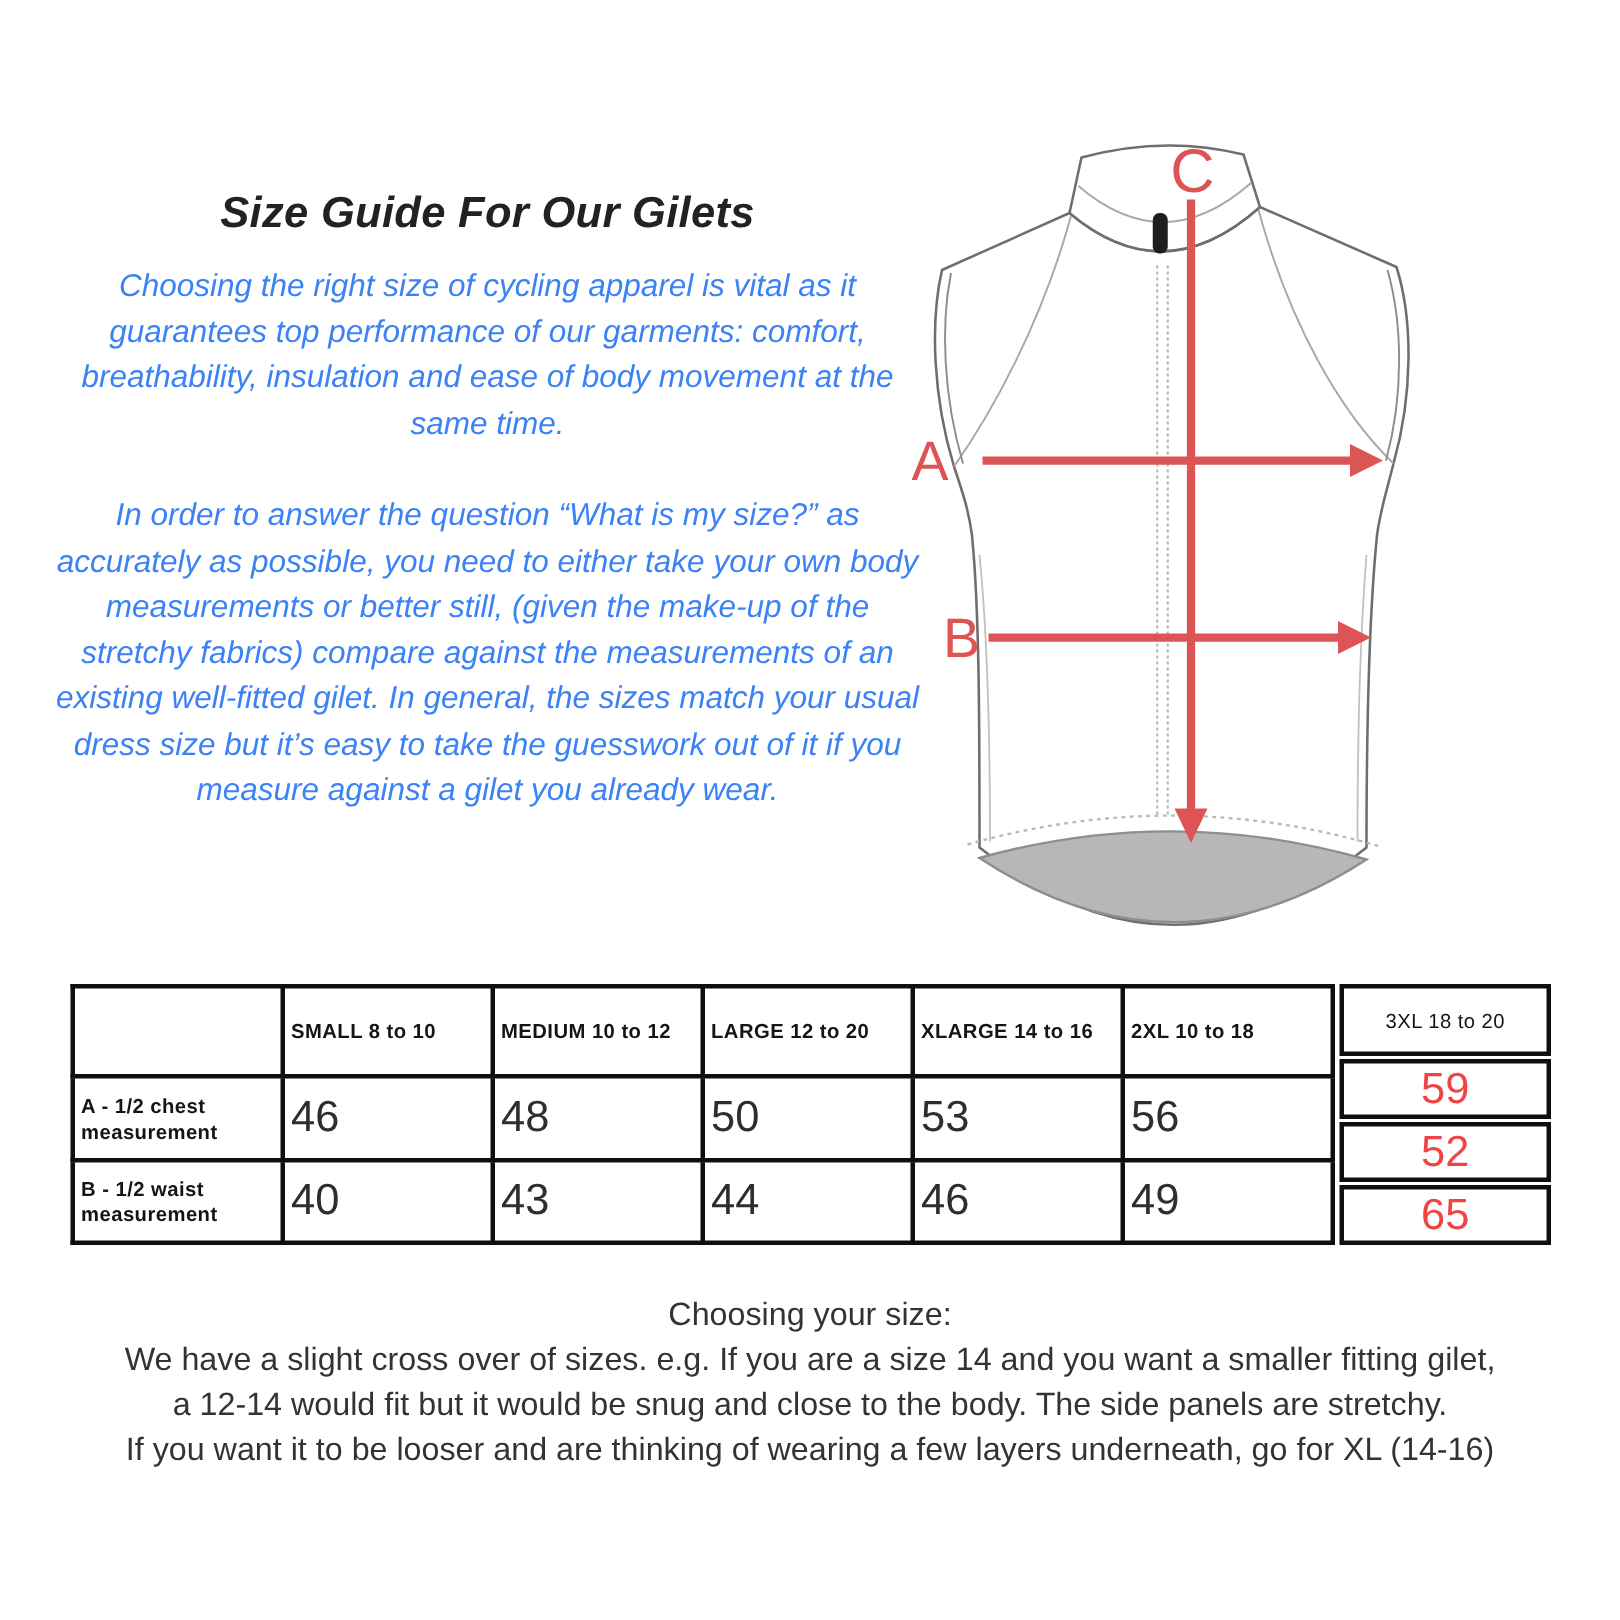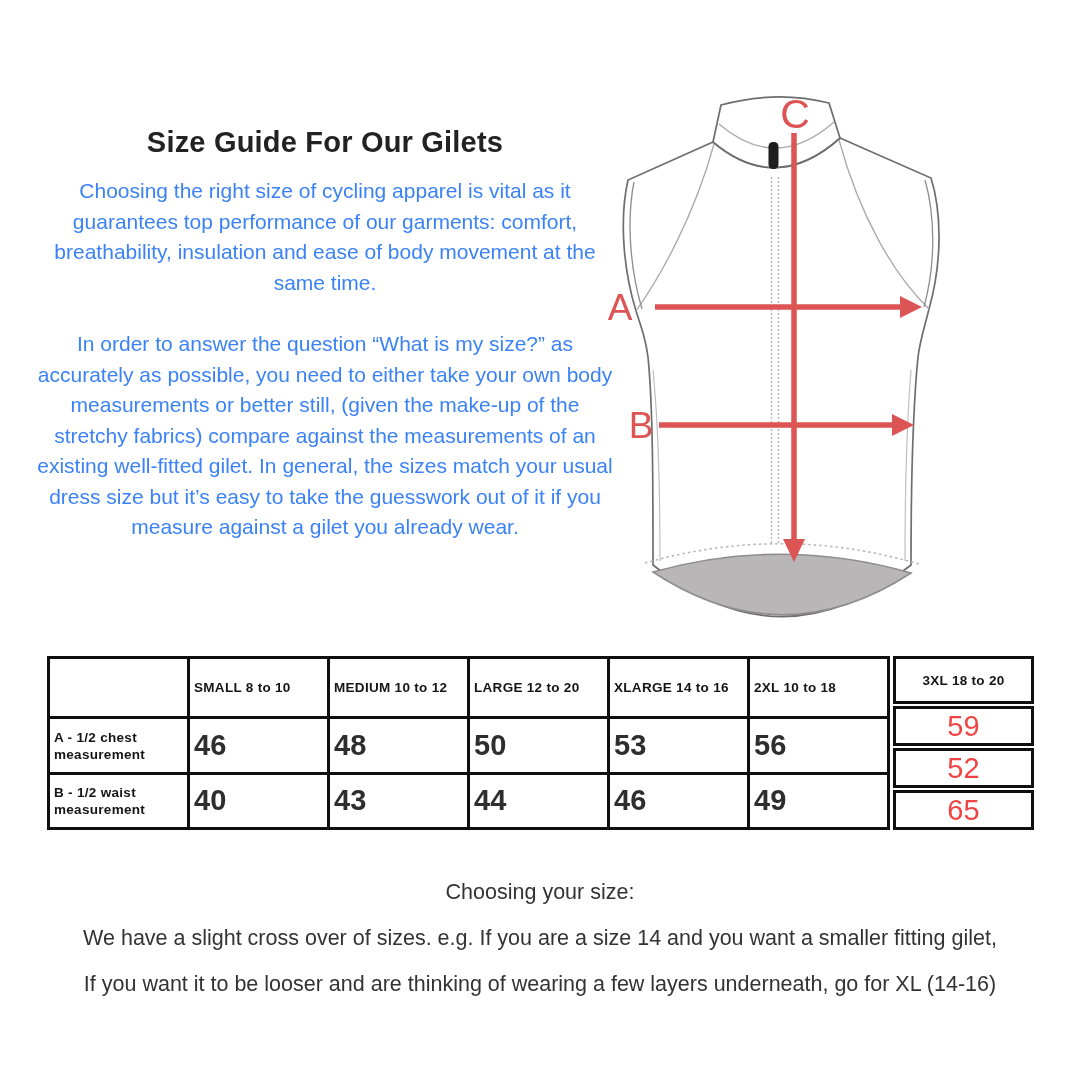--- a/index.html
+++ b/index.html
@@ -14,20 +14,21 @@
     overflow: hidden;
   }
 
   
   .intro {
     position: absolute;
     left: 35px;
     top: 126px;
     width: 580px;
     text-align: center;
+    font-style: italic;
   }
   .intro h1 {
     font-size: 29px;
     font-weight: 700;
     color: #222222;
     margin: 0 0 17px 0;
     letter-spacing: 0.2px;
   }
   .intro p {
     font-size: 21px;
@@ -67,21 +68,21 @@
     font-weight: 700;
     line-height: 17px;
     color: #151515;
     letter-spacing: 0.3px;
   }
   table.sizetable th.collabel { height: 48px; }
   table.sizetable td.val {
     width: 140px;
     height: 44px;
     font-size: 29px;
-    font-weight: 700;
+    font-weight: 400;
     color: #2e2e2e;
     margin-left: 36px;
   }
   .col3xl {
     width: 141px;
     margin-left: 3px;
     display: flex;
     flex-direction: column;
     gap: 2px;
   }
@@ -93,37 +94,37 @@
     justify-content: center;
     height: 40px;
     flex: 1 1 auto;
     font-size: 29px;
     color: #ef4444;
   }
   .col3xl .cell3xl.hdr {
     height: 48px;
     flex: 0 0 48px;
     font-size: 13.5px;
-    font-weight: 700;
+    font-weight: 400;
     color: #151515;
     letter-spacing: 0.3px;
   }
 
   
   .footer {
     position: absolute;
     left: 0px;
     top: 861px;
     width: 1080px;
     text-align: center;
     font-size: 21.5px;
     line-height: 30px;
     color: #333333;
   }
-  .footer .line { margin: 16px; }
+  .footer .line { margin: 0; }
 </style>
 </head>
 <body>
 
 <div class="canvas">
 
   <div class="intro">
     <h1>Size Guide For Our Gilets</h1>
     <p>Choosing the right size of cycling apparel is vital as it guarantees top performance of our garments: comfort, breathability, insulation and ease of body movement at the same time.</p>
     <p>In order to answer the question “What is my size?” as accurately as possible, you need to either take your own body measurements or better still, (given the make-up of the stretchy fabrics) compare against the measurements of an existing well-fitted gilet. In general, the sizes match your usual dress size but it’s easy to take the guesswork out of it if you measure against a gilet you already wear.</p>
@@ -200,16 +201,17 @@
       <div class="cell3xl hdr">3XL 18 to 20</div>
       <div class="cell3xl">59</div>
       <div class="cell3xl">52</div>
       <div class="cell3xl">65</div>
     </div>
   </div>
 
   <div class="footer">
     <div class="line">Choosing your size:</div>
     <div class="line">We have a slight cross over of sizes. e.g. If you are a size 14 and you want a smaller fitting gilet,</div>
+    <div class="line">a 12-14 would fit but it would be snug and close to the body. The side panels are stretchy.</div>
     <div class="line">If you want it to be looser and are thinking of wearing a few layers underneath, go for XL (14-16)</div>
   </div>
 
 </div>
 
 </body></html>

